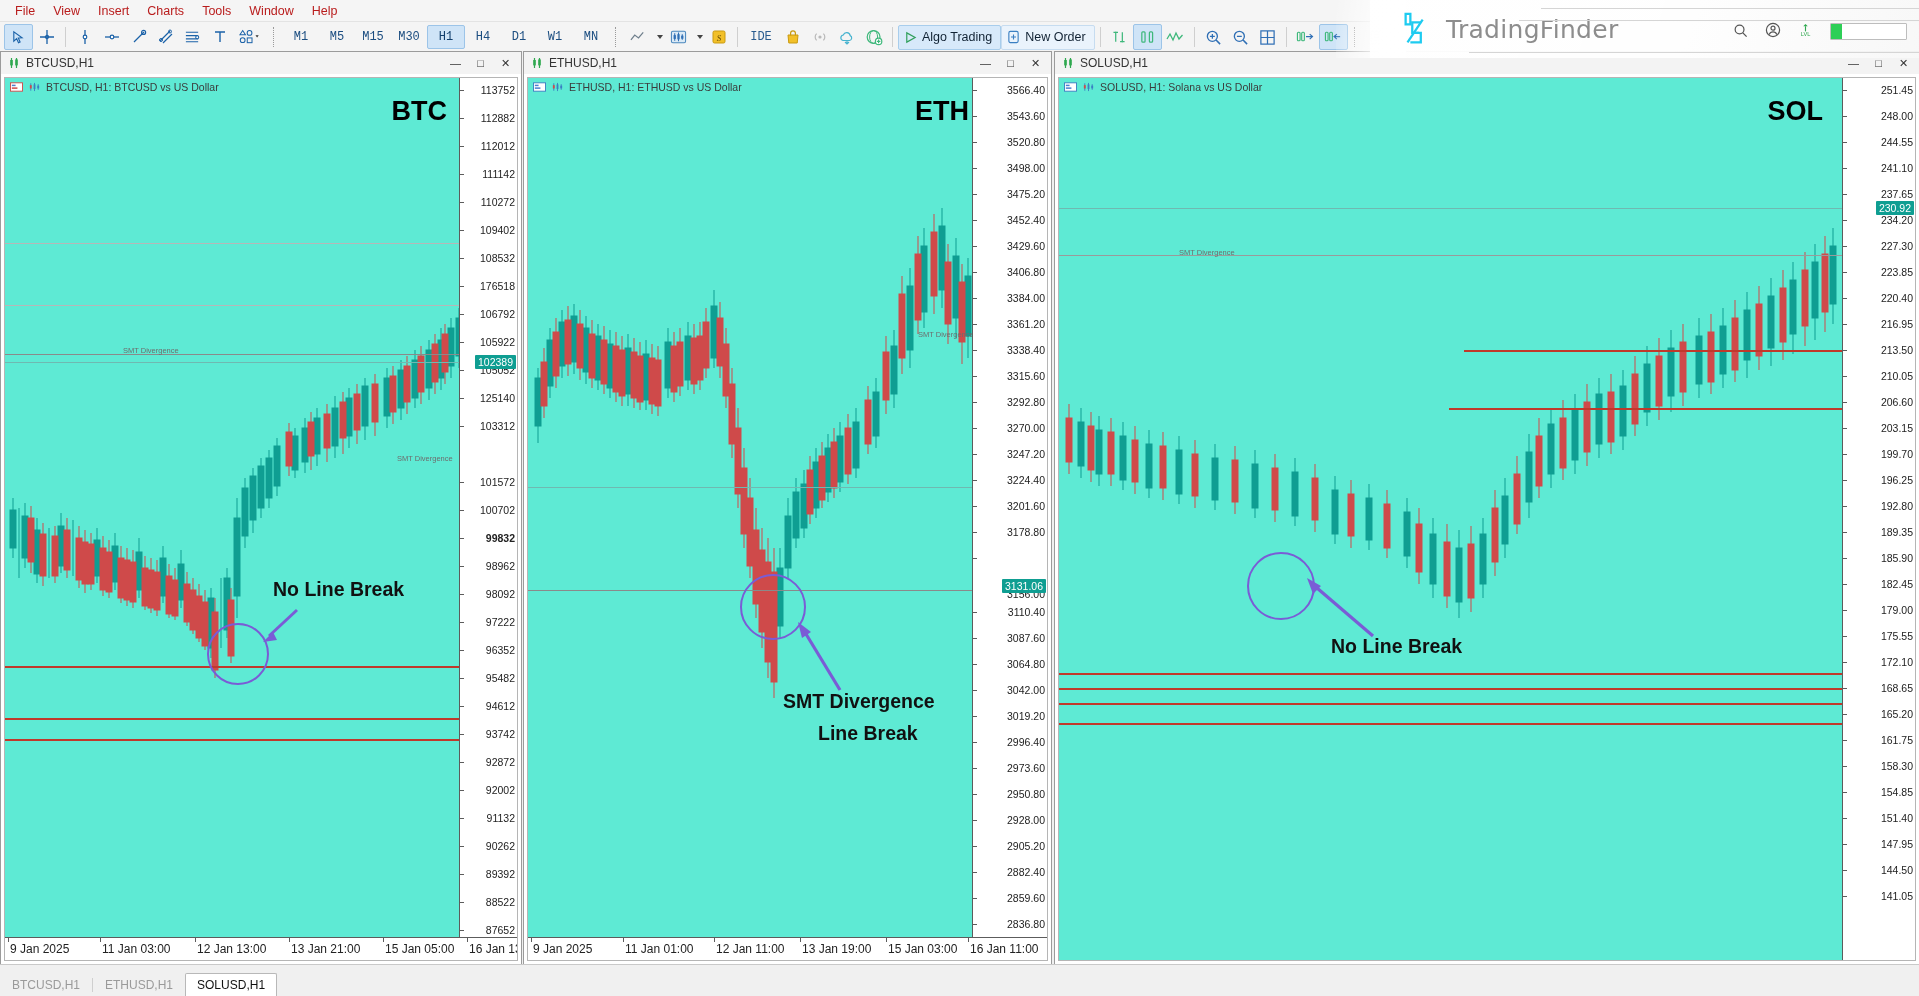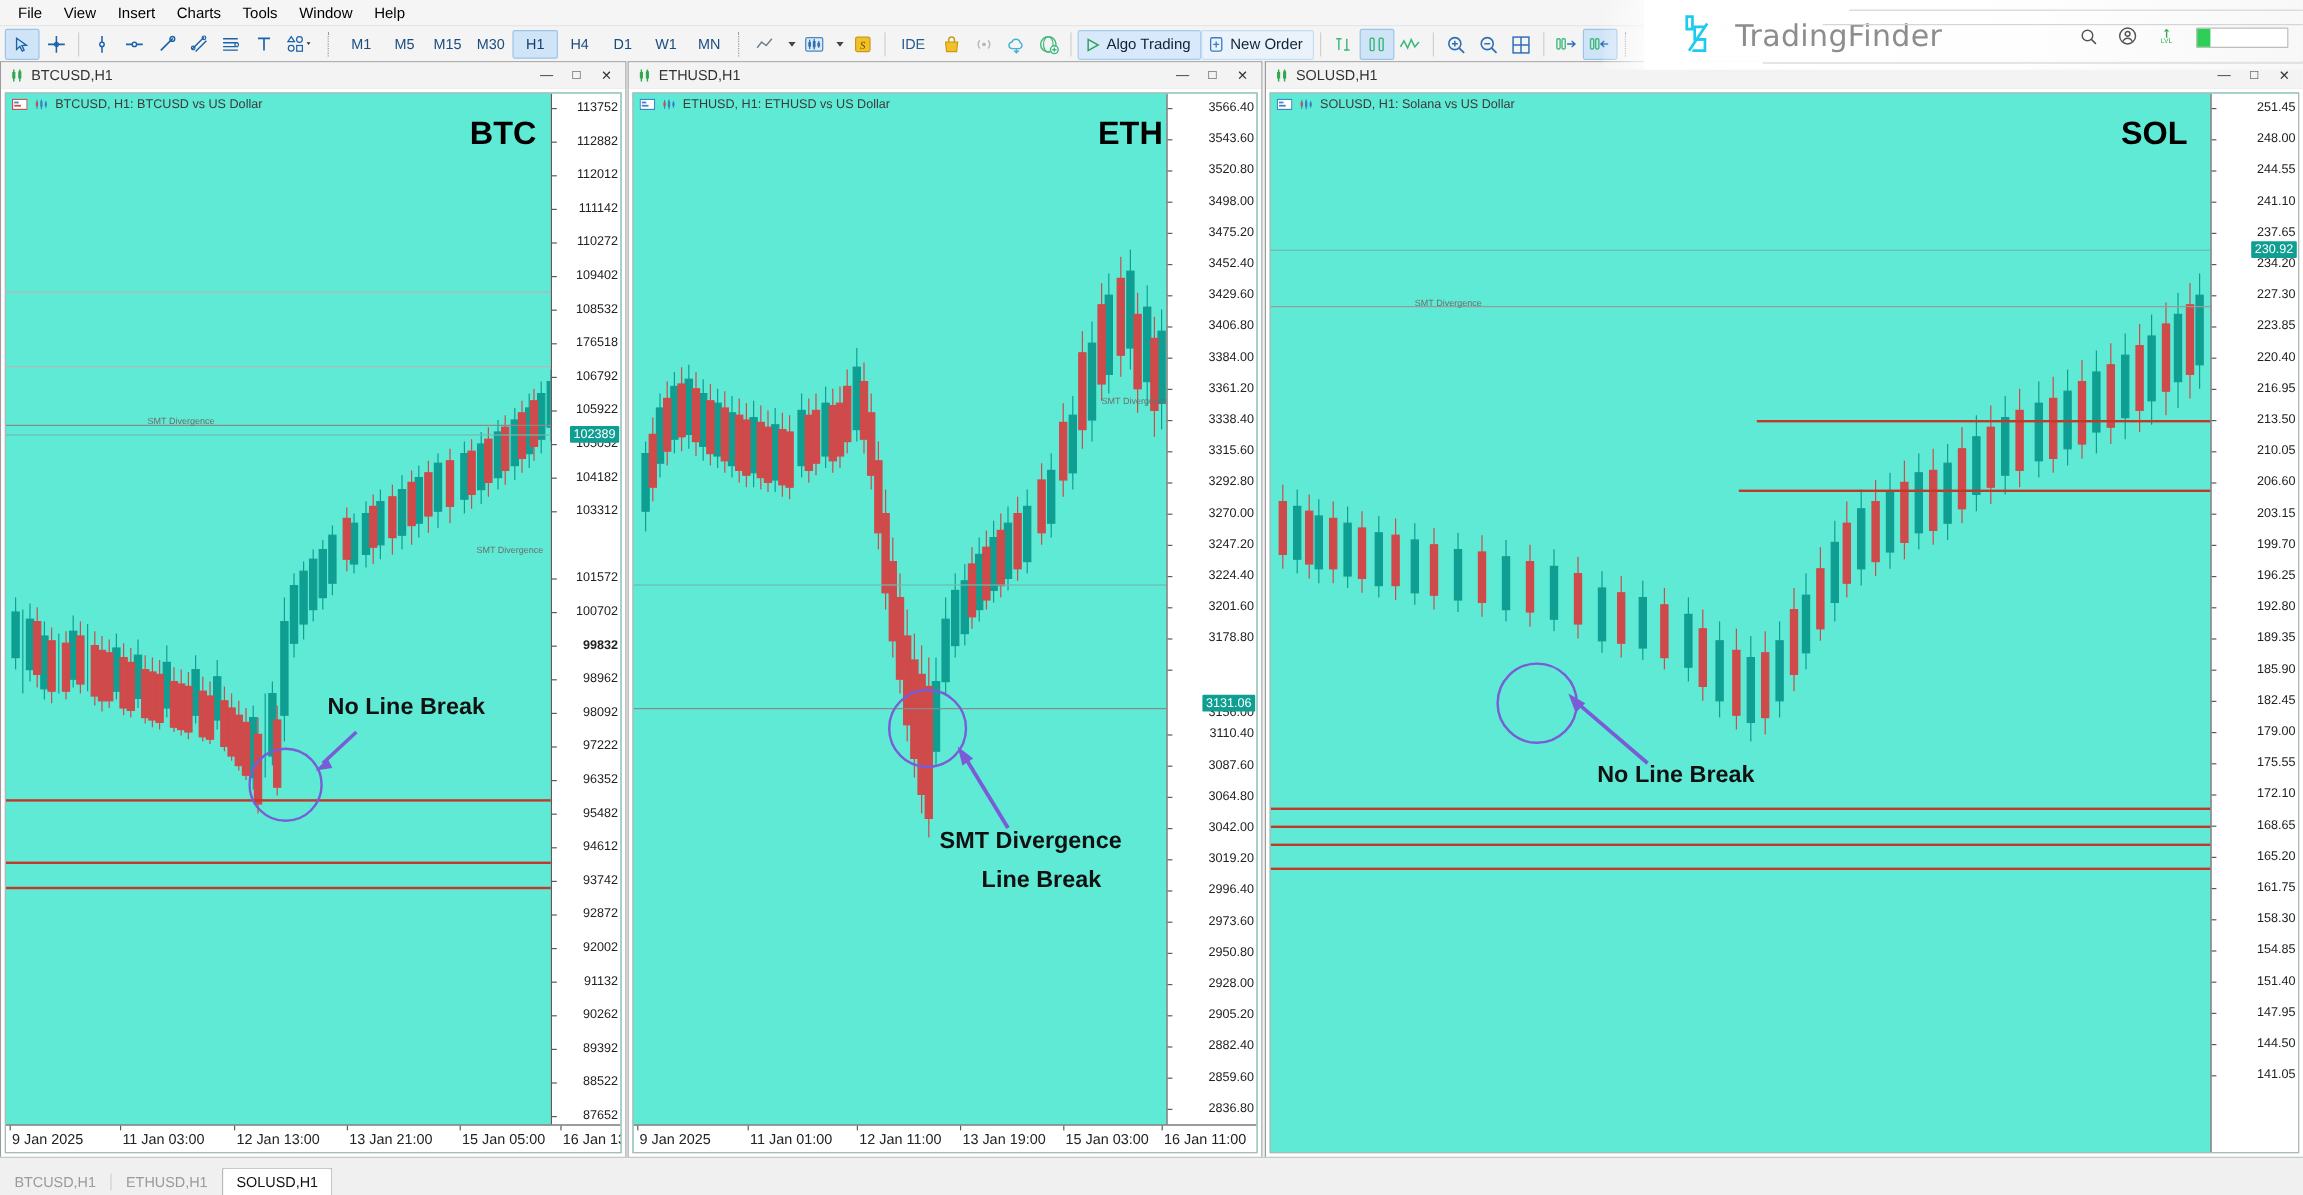--- a/index.html
+++ b/index.html
@@ -10,38 +10,38 @@
     font-size:12px;color:#1a1a1a;
     -webkit-font-smoothing:antialiased;
   }
   .app{position:relative;width:1919px;height:996px;}
 
   
   .menubar{
     height:21px;background:#f5f5f5;display:flex;align-items:center;
     padding-left:6px;border-bottom:1px solid #e3e3e3;
   }
-  .menubar .mi{padding:2px 9px;font-size:12.5px;color:#000000;}
+  .menubar .mi{padding:2px 9px;font-size:12.5px;color:#b91c1c;}
 
   
   .toolbar{
     height:30px;background:#f4f4f4;display:flex;align-items:center;
     border-bottom:1px solid #c8c8c8;padding-left:4px;position:relative;
   }
   .tb{
     width:27px;height:24px;display:flex;align-items:center;justify-content:center;
     color:#2f6fb5;border-radius:2px;flex:none;
   }
   .tb.sel{background:#cfe4f7;border:1px solid #9cc4e8;}
   .tb svg{display:block;}
   .sep{width:1px;height:20px;background:#cfcfcf;margin:0 5px;flex:none;}
   .dotsep{width:3px;height:20px;border-left:1px dotted #9a9a9a;margin:0 6px;flex:none;}
   .tfbtn{
     min-width:26px;height:22px;padding:0 5px;display:flex;align-items:center;justify-content:center;
-    font-size:12px;color:#1b4d80;border-radius:2px;flex:none;
+    font-size:12px;color:#1b4d80;border-radius:2px;flex:none;font-family:Liberation Mono, monospace;
   }
   .tfbtn.sel{background:#cfe4f7;border:1px solid #9cc4e8;color:#123f6d;}
   .cap{
     display:flex;align-items:center;gap:5px;height:23px;padding:0 8px 0 5px;
     background:#d7e9fa;border:1px solid #a8cdec;border-radius:2px;font-size:12.5px;color:#123;
     flex:none;
   }
   .cap2{
     display:flex;align-items:center;gap:5px;height:23px;padding:0 8px 0 5px;
     background:#eaf3fc;border:1px solid #c6dcf0;border-radius:2px;font-size:12.5px;color:#123;
@@ -525,21 +525,21 @@
             <div class="pl" style="top:180px;">108532</div>
               <div class="tick" style="top:180px;"></div>
             <div class="pl" style="top:208px;">176518</div>
               <div class="tick" style="top:208px;"></div>
             <div class="pl" style="top:236px;">106792</div>
               <div class="tick" style="top:236px;"></div>
             <div class="pl" style="top:264px;">105922</div>
               <div class="tick" style="top:264px;"></div>
             <div class="pl" style="top:292px;">105052</div>
               <div class="tick" style="top:292px;"></div>
-            <div class="pl" style="top:320px;">104182</div>
+            <div class="pl" style="top:320px;">125140</div>
               <div class="tick" style="top:320px;"></div>
             <div class="pl" style="top:348px;">103312</div>
               <div class="tick" style="top:348px;"></div>
             <div class="pcur" style="top:284px;">102389</div>
             <div class="pl" style="top:404px;">101572</div>
               <div class="tick" style="top:404px;"></div>
             <div class="pl" style="top:432px;">100702</div>
               <div class="tick" style="top:432px;"></div>
             <div class="pl" style="top:460px;font-weight:bold;">99832</div>
               <div class="tick" style="top:460px;"></div>

